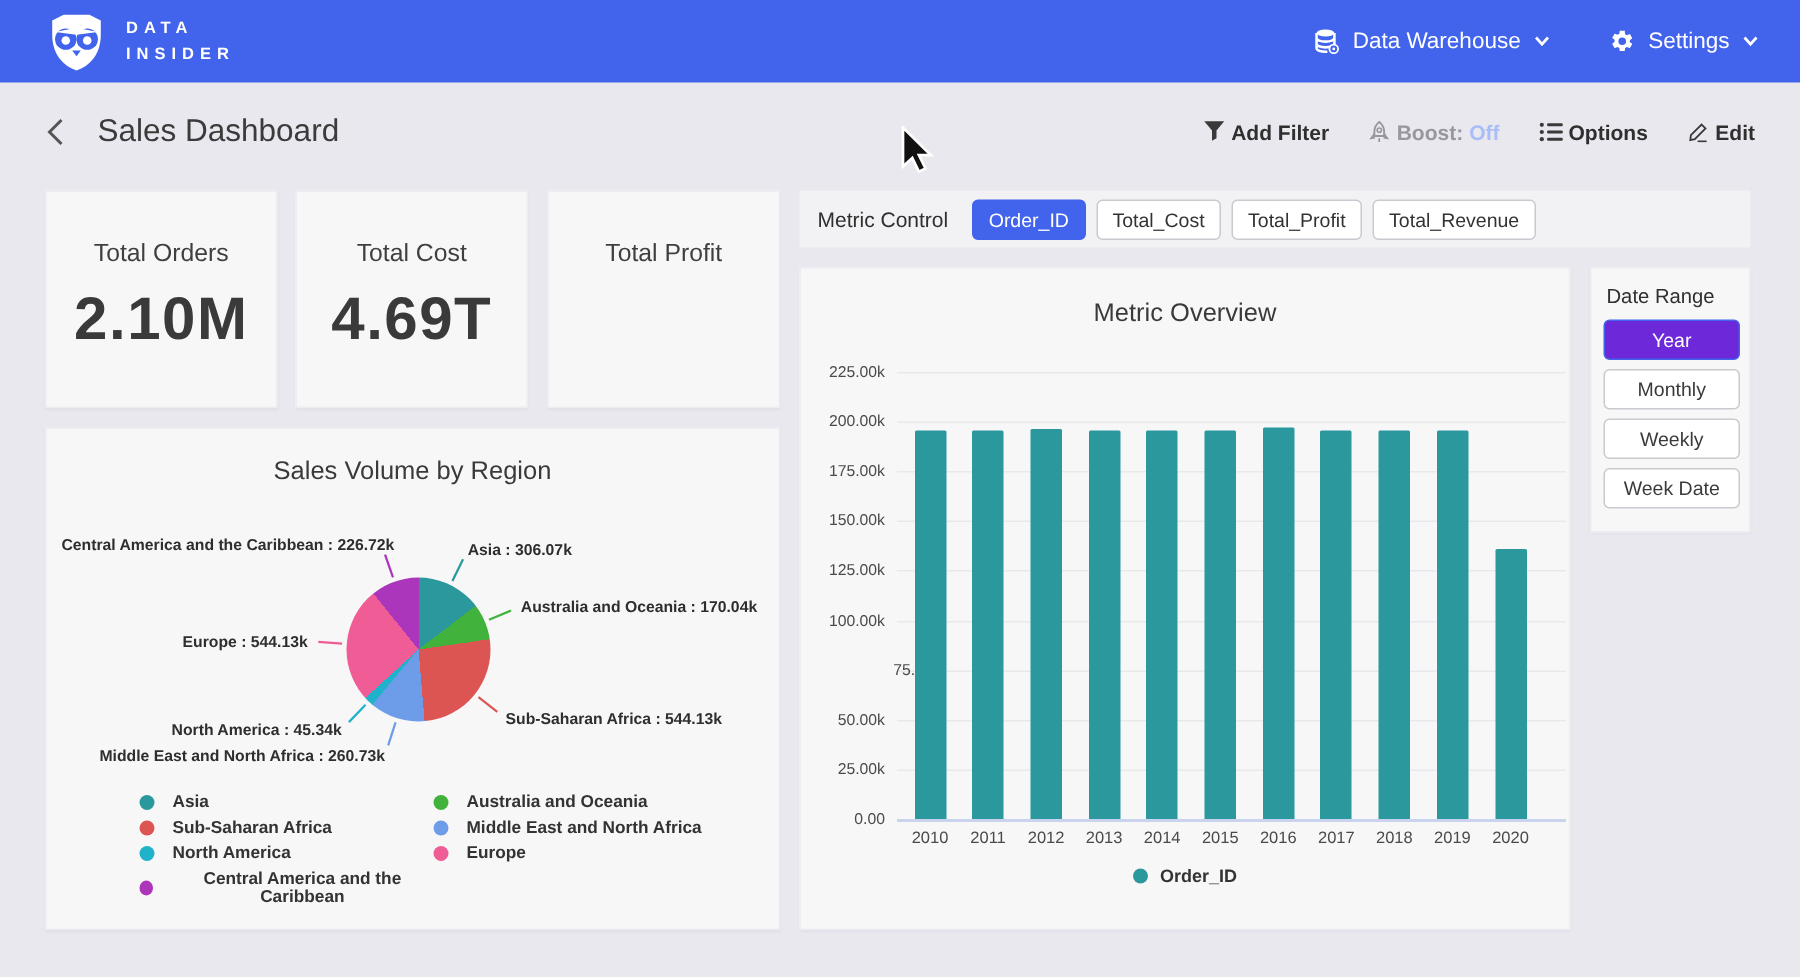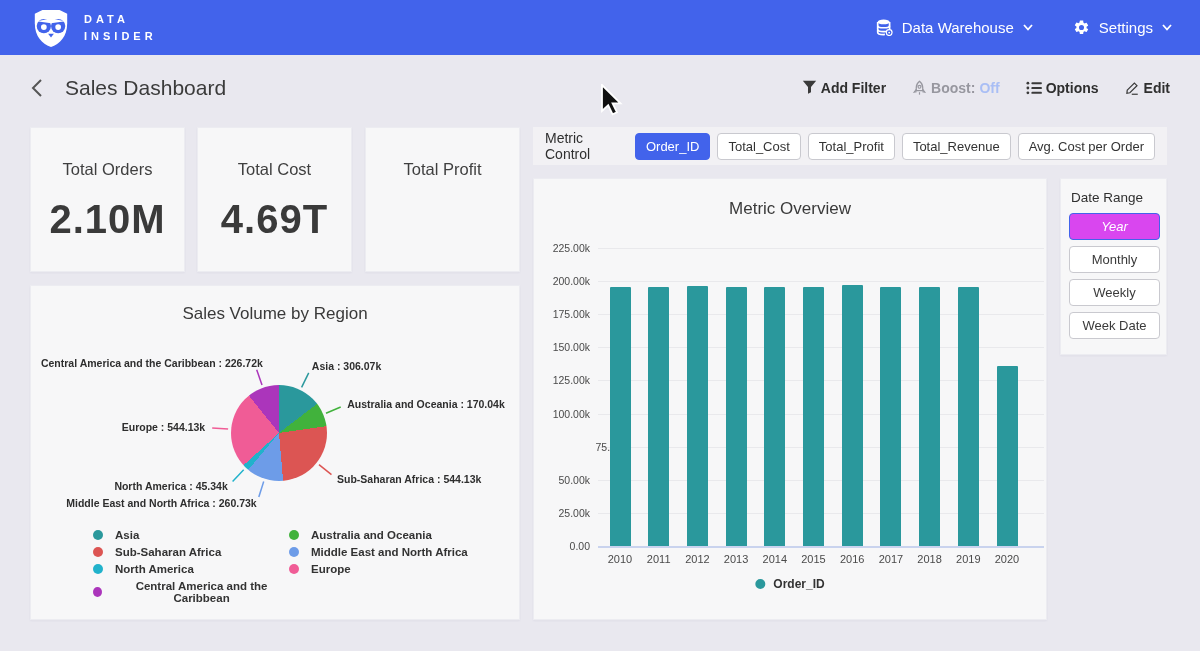--- a/index.html
+++ b/index.html
@@ -25,21 +25,21 @@
   .page-title { font-size:21px; font-weight:500; color:#3b3b3b; }
   .toolbar { margin-left:auto; display:flex; align-items:center; gap:26px; }
   .tool { display:flex; align-items:center; gap:4px; font-size:14px; font-weight:600; color:#2f2f2f; cursor:pointer; }
   .tool.boost { color:#97979f; }
   .boost-off { color:#a9bef5; }
 
   
   .card { position:absolute; background:#f7f7f8; border:1px solid #ececf1; box-shadow:0 1px 2px rgba(60,60,90,.05); }
   .kpi-card { width:155px; height:145px; top:127px; display:flex; flex-direction:column; align-items:center; }
   .kpi-label { margin-top:32px; font-size:16.5px; font-weight:500; color:#3f3f3f; }
-  .kpi-value { margin-top:18px; font-size:40px; font-weight:bold; color:#3a3a3a; letter-spacing:1px; }
+  .kpi-value { margin-top:12px; font-size:40px; font-weight:bold; color:#3a3a3a; letter-spacing:1px; }
 
   
   .metric-strip { position:absolute; left:533px; top:127px; width:634px; height:38px; background:#f2f1f4;
                   display:flex; align-items:center; gap:8px; padding:0 12px; }
   .metric-strip .strip-label { font-size:14px; color:#2f2f2f; margin-right:8px; }
   .chip { font-family:inherit; font-size:13px; color:#333; background:#fff; border:1px solid #c9c9cf;
           border-radius:4px; padding:5px 10px; cursor:pointer; white-space:nowrap; }
   .chip.active { background:#4263eb; border-color:#4263eb; color:#fff; }
 
   
@@ -54,21 +54,21 @@
   .chart-legend { position:absolute; left:50%; transform:translateX(-50%); top:398px;
                   display:flex; align-items:center; gap:8px; cursor:pointer; }
   .chart-legend .dot, .pleg-dot { width:10px; height:10px; border-radius:50%; display:inline-block; }
   .chart-legend .leg-label { font-size:12px; font-weight:bold; color:#333; }
 
   
   .date-card { left:1060px; top:178px; width:107px; height:177px; padding:9px 8px; }
   .date-label { font-size:13.5px; color:#2f2f2f; margin:2px 0 8px 2px; }
   .date-btn { display:block; width:91px; font-family:inherit; font-size:13px; color:#3a3a3a; background:#fff;
               border:1px solid #c9c9cf; border-radius:4px; padding:5px 0; margin-bottom:6px; cursor:pointer; text-align:center; }
-  .date-btn.active { background:#d946ef; border-color:#4263eb; color:#fff;font-style:italic; }
+  .date-btn.active { background:#6d28d9; border-color:#4263eb; color:#fff; }
 
   
   .pie-card { left:30px; top:285px; width:490px; height:335px; }
   .pie-circle { position:absolute; left:200px; top:99px; width:96px; height:96px; border-radius:50%; cursor:pointer; }
   .pie-overlay { position:absolute; left:0; top:0; width:490px; height:335px; pointer-events:none; }
   .pie-legend { position:absolute; left:62px; top:243px; display:grid; grid-template-columns:196px auto;
                 row-gap:5px; column-gap:0; }
   .pleg-item { display:flex; align-items:center; gap:12px; font-size:11.5px; font-weight:bold; color:#333; cursor:pointer;text-align:center; }
 
   .cursor { position:absolute; left:600px; top:84px; pointer-events:none; }
@@ -180,21 +180,20 @@
       </div>
     </div>
 
   <section class="metric-strip">
     <span class="strip-label">Metric Control</span>
     <div id="metric-buttons" style="display:flex;gap:7px;">
         <button class="chip active">Order_ID</button>
         <button class="chip">Total_Cost</button>
         <button class="chip">Total_Profit</button>
         <button class="chip">Total_Revenue</button>
-        <button class="chip">Avg. Cost per Order</button>
       </div>
   </section>
 
   <section class="card chart-card">
     <h2 class="chart-title">Metric Overview</h2>
     <div id="bar-plot">
         <div class="ytick" style="top: 361px;">0.00</div>
         <div class="gridline" style="left: 64px; top: 333.889px; width: 446px;"></div>
         <div class="ytick" style="top: 327.889px;">25.00k</div>
         <div class="gridline" style="left: 64px; top: 300.778px; width: 446px;"></div>

